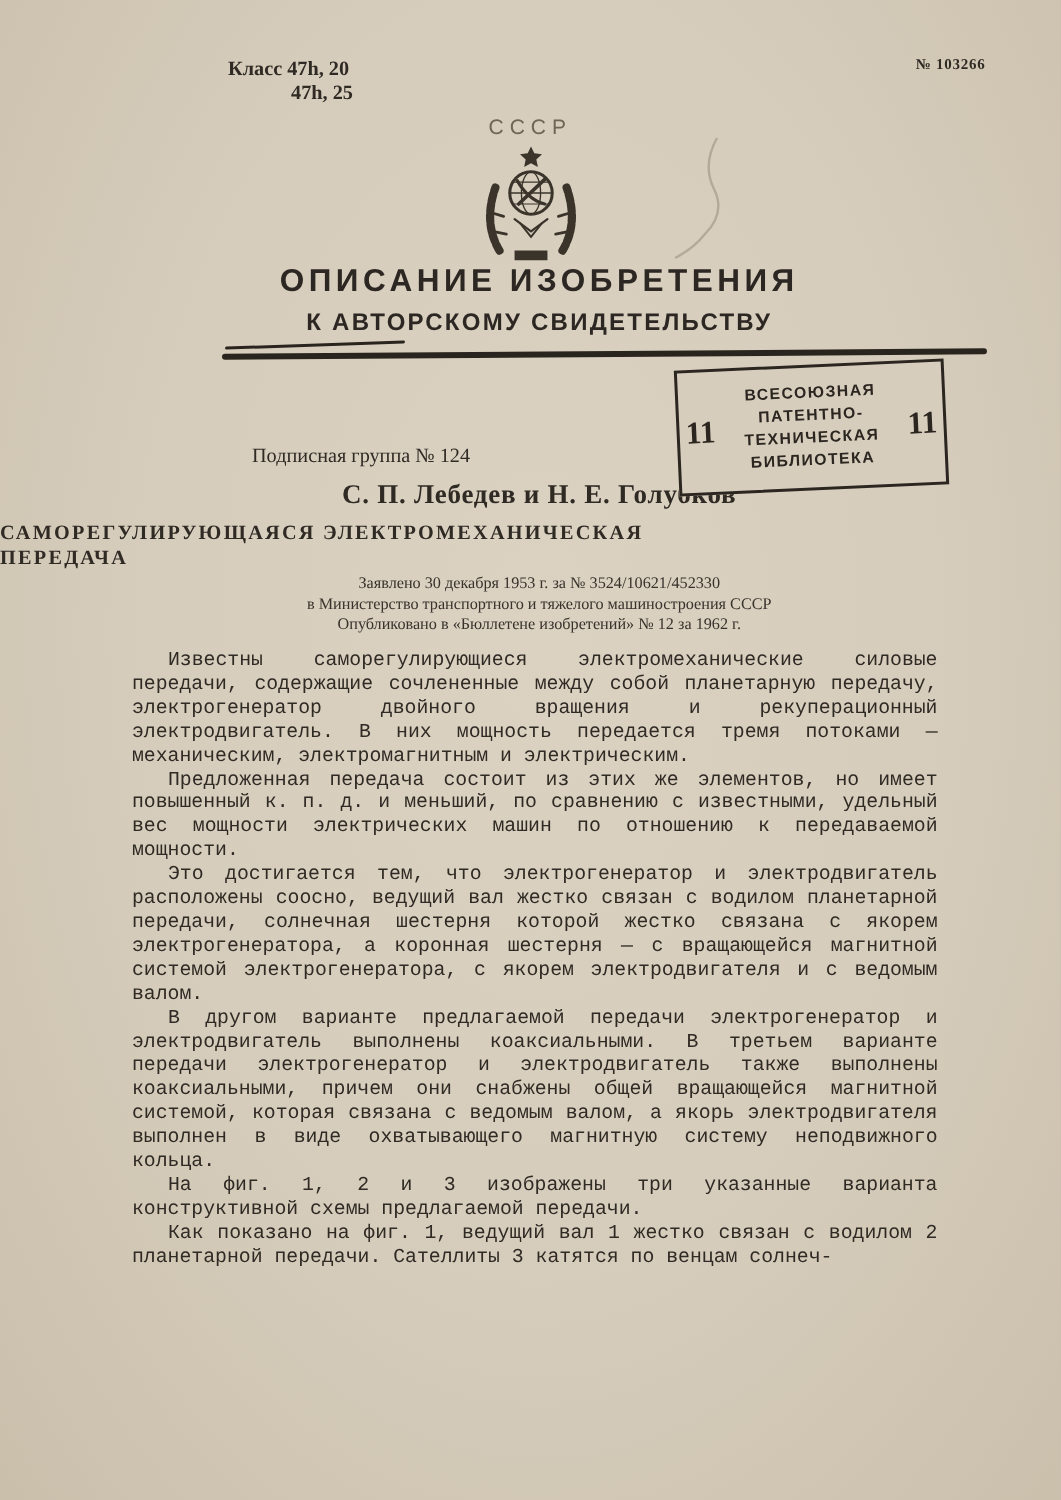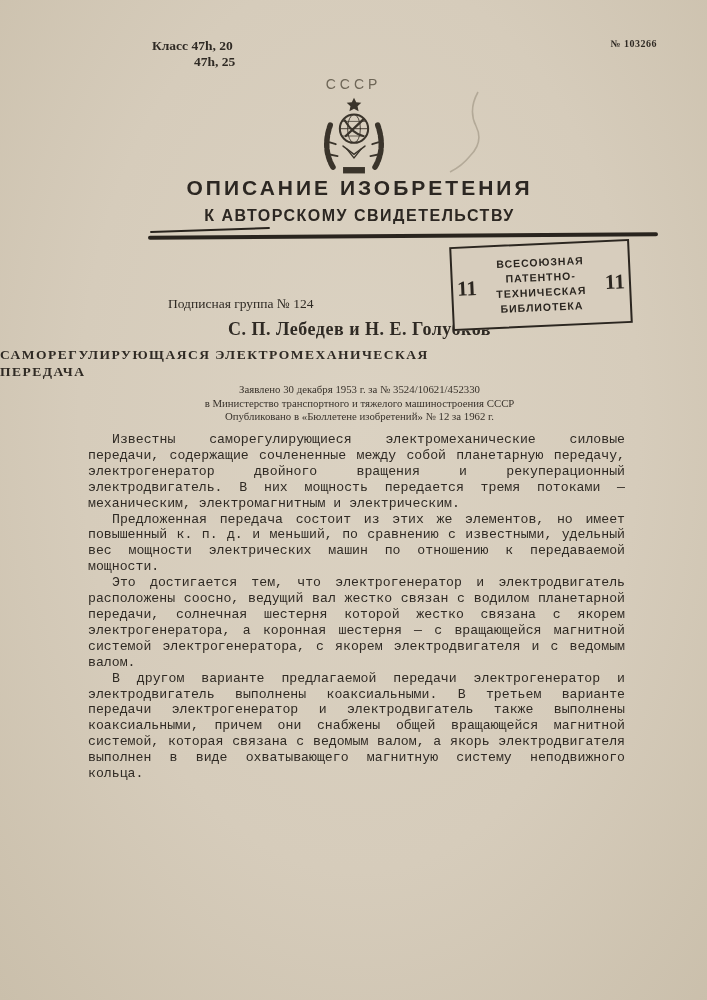--- a/index.html
+++ b/index.html
@@ -178,15 +178,17 @@
     <div>Заявлено 30 декабря 1953 г. за № 3524/10621/452330</div>
     <div>в Министерство транспортного и тяжелого машиностроения СССР</div>
     <div>Опубликовано в «Бюллетене изобретений» № 12 за 1962 г.</div>
   </div>
 
   <div class="body-text">
     <p>Известны саморегулирующиеся электромеханические силовые передачи, содержащие сочлененные между собой планетарную передачу, электрогенератор двойного вращения и рекуперационный электродвигатель. В них мощность передается тремя потоками — механическим, электромагнитным и электрическим.</p>
     <p>Предложенная передача состоит из этих же элементов, но имеет повышенный к. п. д. и меньший, по сравнению с известными, удельный вес мощности электрических машин по отношению к передаваемой мощности.</p>
     <p>Это достигается тем, что электрогенератор и электродвигатель расположены соосно, ведущий вал жестко связан с водилом планетарной передачи, солнечная шестерня которой жестко связана с якорем электрогенератора, а коронная шестерня — с вращающейся магнитной системой электрогенератора, с якорем электродвигателя и с ведомым валом.</p>
     <p>В другом варианте предлагаемой передачи электрогенератор и электродвигатель выполнены коаксиальными. В третьем варианте передачи электрогенератор и электродвигатель также выполнены коаксиальными, причем они снабжены общей вращающейся магнитной системой, которая связана с ведомым валом, а якорь электродвигателя выполнен в виде охватывающего магнитную систему неподвижного кольца.</p>
+    <p>На фиг. 1, 2 и 3 изображены три указанные варианта конструктивной схемы предлагаемой передачи.</p>
+    <p>Как показано на фиг. 1, ведущий вал 1 жестко связан с водилом 2 планетарной передачи. Сателлиты 3 катятся по венцам солнеч-</p>
   </div>
 
 </div>
 
 </body></html>

